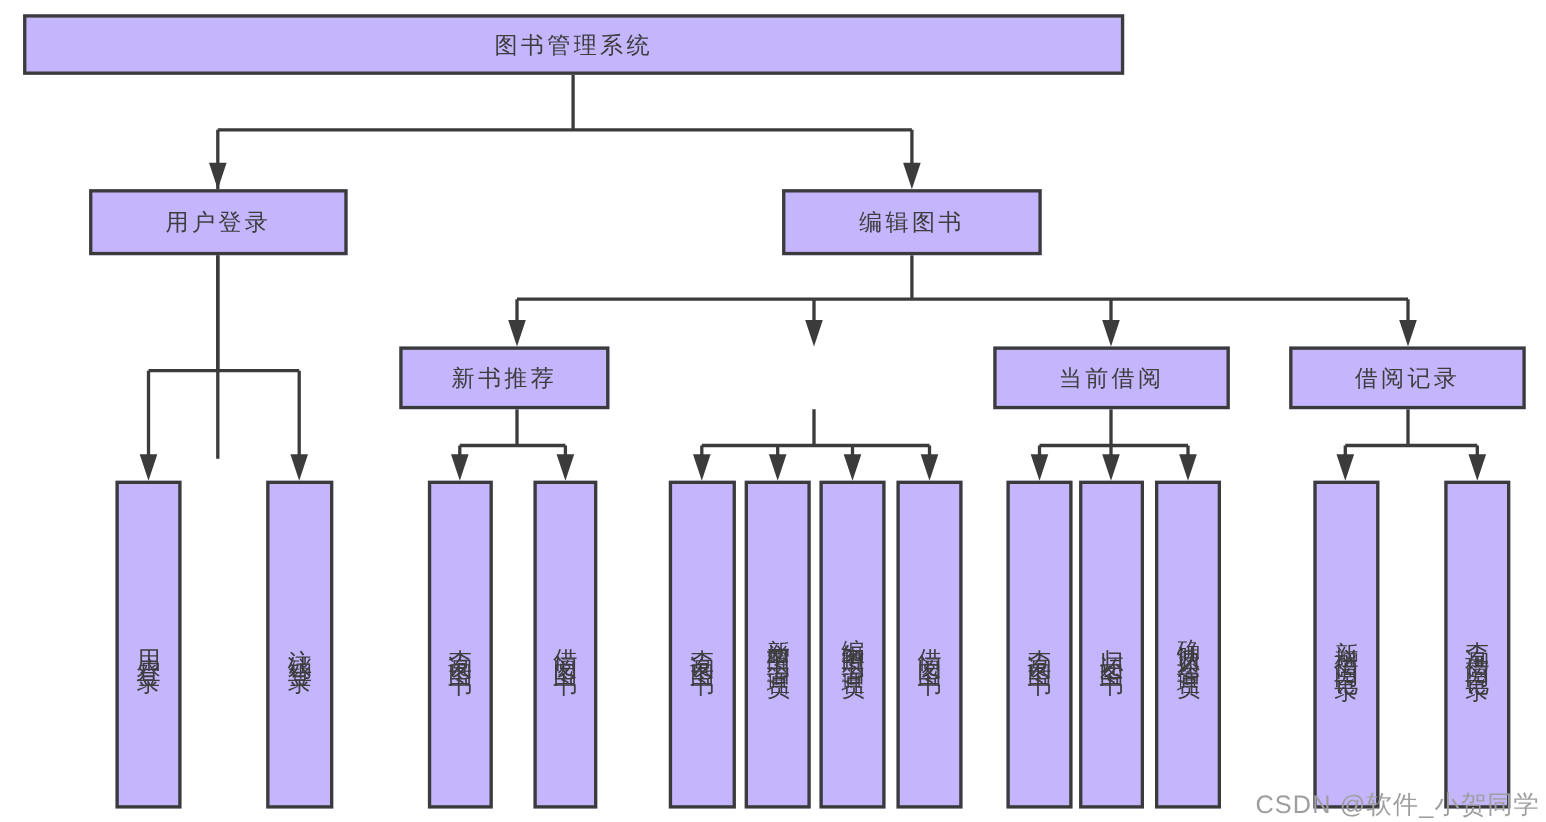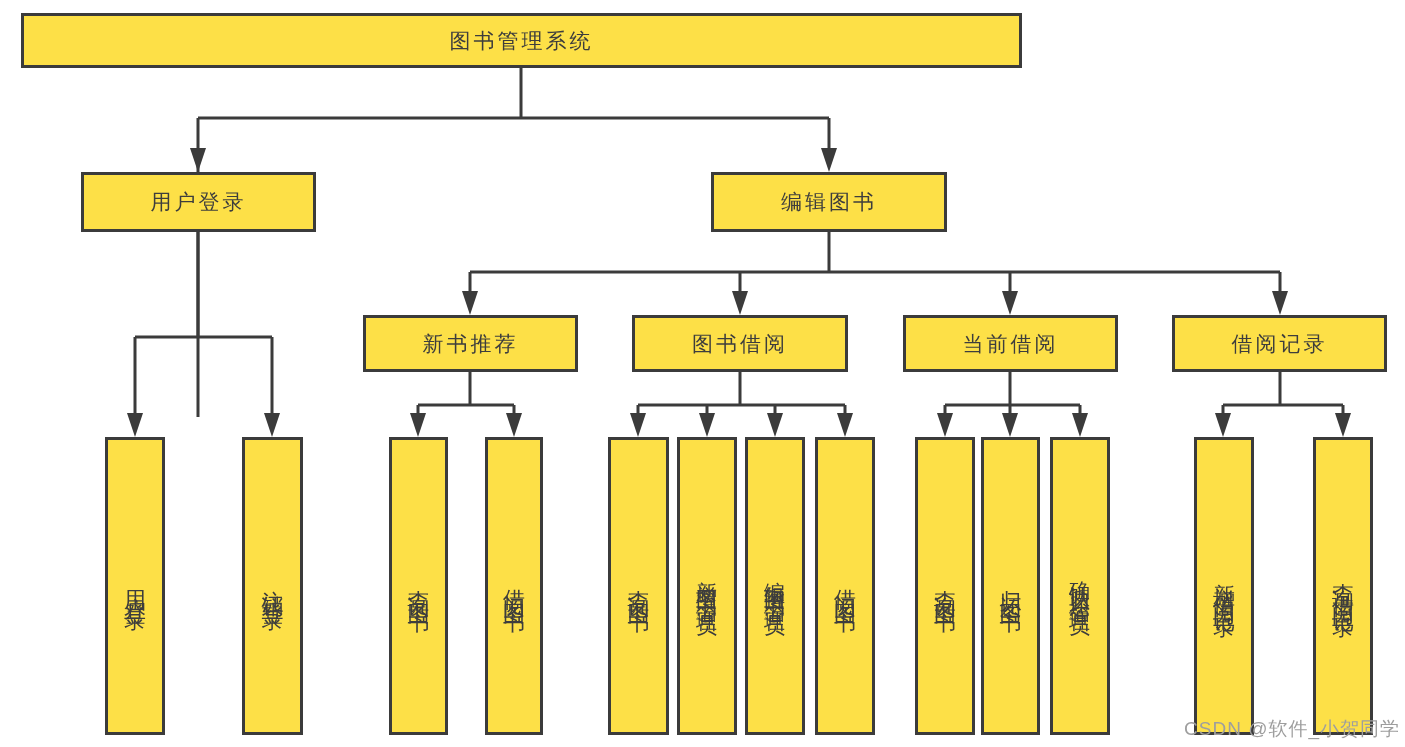--- a/index.html
+++ b/index.html
@@ -21,21 +21,21 @@
   .connectors {
     position: absolute;
     left: 0; top: 0;
     width: 1405px; height: 747px;
     pointer-events: none;
   }
 
   .node {
     position: absolute;
     border: 3px solid var(--line);
-    background: #fde047;
+    background: #c4b5fd;
     display: flex;
     align-items: center;
     justify-content: center;
     color: var(--text);
   }
 
   .hlabel {
     font-size: 21px;
     letter-spacing: 3px;
     color: var(--text);
@@ -51,21 +51,21 @@
     color: var(--text);
     line-height: 1;
     white-space: nowrap;
   }
   .vlabel.long { letter-spacing: 5px; font-size: 21px; }
 
   
   .n-root            { left: 21px;   top: 13px;  width: 1001px; height: 55px; }
   .n-user-login      { left: 81px;   top: 172px; width: 235px;  height: 60px; }
   .n-book-mgmt       { left: 711px;  top: 172px; width: 236px;  height: 60px; }
-  .n-new-book        { left: 363px;  top: 315px; width: 215px;  height: 57px; }
+  .n-new-book        { left: 363px;  top: 315px; width: 191px;  height: 57px; }
   .n-book-borrow     { left: 632px;  top: 315px; width: 216px;  height: 57px; }
   .n-current-borrow  { left: 903px;  top: 315px; width: 215px;  height: 57px; }
   .n-borrow-records  { left: 1172px; top: 315px; width: 215px;  height: 57px; }
 
   .leaf { top: 437px; height: 298px; }
   .n-u1 { left: 105px;  width: 60px; }
   .n-u2 { left: 242px;  width: 61px; }
   .n-a1 { left: 389px;  width: 59px; }
   .n-a2 { left: 485px;  width: 58px; }
   .n-b1 { left: 608px;  width: 61px; }
@@ -75,21 +75,21 @@
   .n-c1 { left: 915px;  width: 60px; }
   .n-c2 { left: 981px;  width: 59px; }
   .n-c3 { left: 1050px; width: 60px; }
   .n-d1 { left: 1194px; width: 60px; }
   .n-d2 { left: 1313px; width: 60px; }
 
   .watermark {
     position: absolute;
     right: 5px;
     top: 716px;
-    font-size: 19px;
+    font-size: 23px;
     color: #9e9e9e;
     letter-spacing: 1px;
     z-index: 5;
     white-space: nowrap;
     margin-left: 24px;
   }
 </style>
 </head>
 <body>
 
@@ -140,23 +140,20 @@
   <div class="node n-user-login">
     <span class="hlabel">用户登录</span>
   </div>
   <div class="node n-book-mgmt">
     <span class="hlabel">编辑图书</span>
   </div>
 
   <div class="node n-new-book">
     <span class="hlabel">新书推荐</span>
   </div>
-  <div class="node n-book-borrow">
-    <span class="hlabel">图书借阅</span>
-  </div>
   <div class="node n-borrow-records">
     <span class="hlabel">借阅记录</span>
   </div>
   <div class="node n-current-borrow">
     <span class="hlabel">当前借阅</span>
   </div>
 
   <div class="node leaf vbox n-u1">
     <span class="vlabel">用户登录</span>
   </div>

